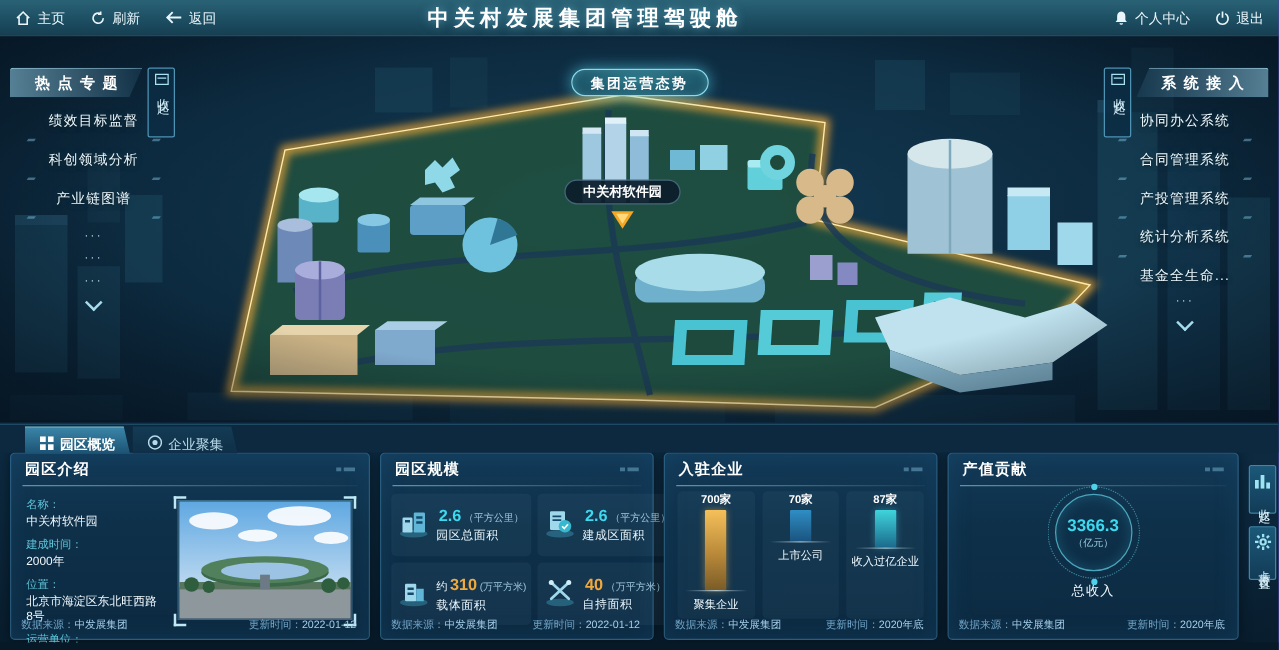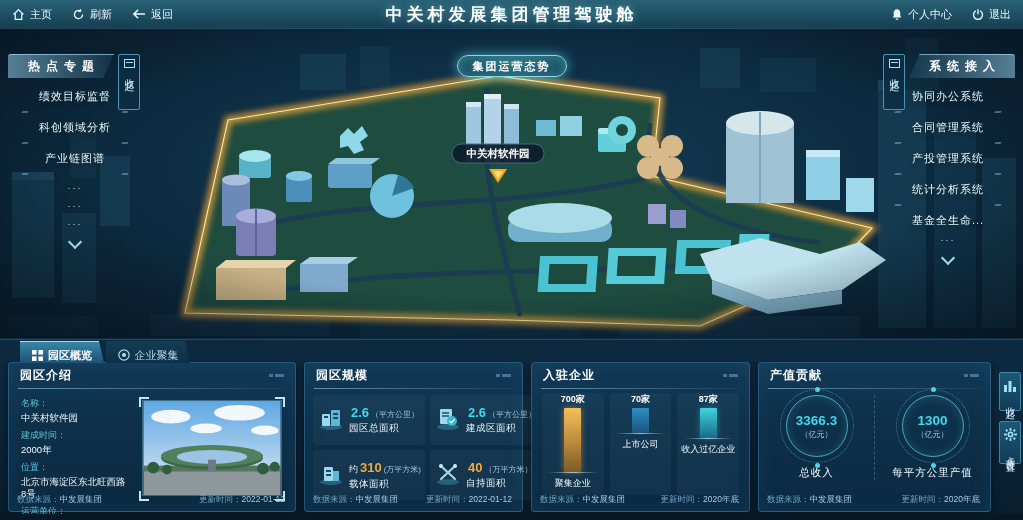--- a/index.html
+++ b/index.html
@@ -9,21 +9,21 @@
 
   
   .topbar { position:absolute; top:0; left:0; right:0; height:28px;
     background:linear-gradient(180deg,#2a6275 0%,#1c4d61 60%,#173f52 100%);
     display:flex; align-items:center; padding:0 12px; z-index:40;
     box-shadow:0 1px 0 rgba(120,200,230,.25); }
   .tb-group { display:flex; align-items:center; gap:20px; width:330px; }
   .tb-group.right { justify-content:flex-end; }
   .tb-btn { display:flex; align-items:center; gap:5px; color:#eaf6fb; font-size:11px; cursor:pointer; }
   .tb-btn svg { display:block; }
-  .tb-title { flex:1; text-align:center; color:#ffffff; font-size:17px; font-weight:bold; letter-spacing:4px;
+  .tb-title { flex:1; text-align:left; color:#ffffff; font-size:17px; font-weight:bold; letter-spacing:4px;
     text-shadow:0 0 8px rgba(140,230,255,.5); }
 
   
   .map-area { position:absolute; top:28px; left:0; width:1023px; height:312px; z-index:1;
     background:radial-gradient(ellipse at 50% 45%, #143c55 0%, #0d2b40 55%, #081d2e 100%); }
   .map-area svg { position:absolute; inset:0; }
   .sit-btn { position:absolute; left:50%; top:27px; transform:translateX(-50%);
     height:22px; padding:0 15px; border-radius:12px;
     background:radial-gradient(ellipse at 50% 40%, #2f7c8d 0%, #16485c 90%);
     border:1px solid #86dcec; box-shadow:0 0 12px rgba(90,220,245,.65), inset 0 0 8px rgba(130,230,250,.35);
@@ -626,27 +626,20 @@
         </div>
       <div class="p-line"></div>
       <div class="gauges">
         <div class="gauge-half">
           <div class="gauge">
             <div class="g-value">3366.3</div>
             <div class="g-unit">（亿元）</div>
           </div>
           <div class="g-label">总收入</div>
         </div>
-        <div class="gauge-half sep">
-          <div class="gauge">
-            <div class="g-value">1300</div>
-            <div class="g-unit">（亿元）</div>
-          </div>
-          <div class="g-label">每平方公里产值</div>
-        </div>
       </div>
       <div class="p-foot">
         <span><span>数据来源：</span><b>中发展集团</b></span>
         <span><span>更新时间：</span><b>2020年底</b></span>
       </div>
     </div>
   </div>
 
   <div class="side-btns">
     <div class="vbtn">

